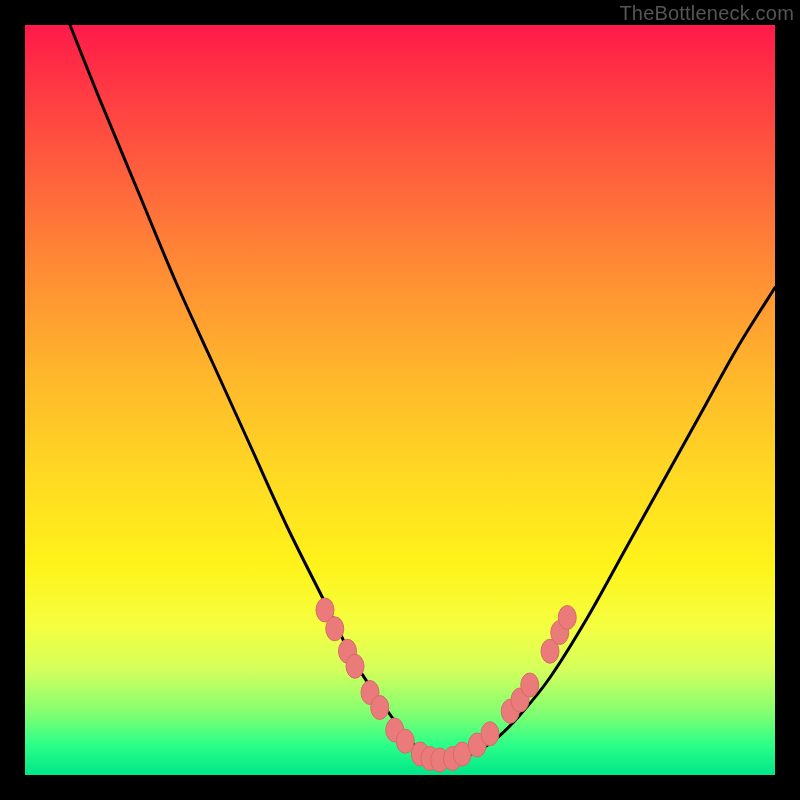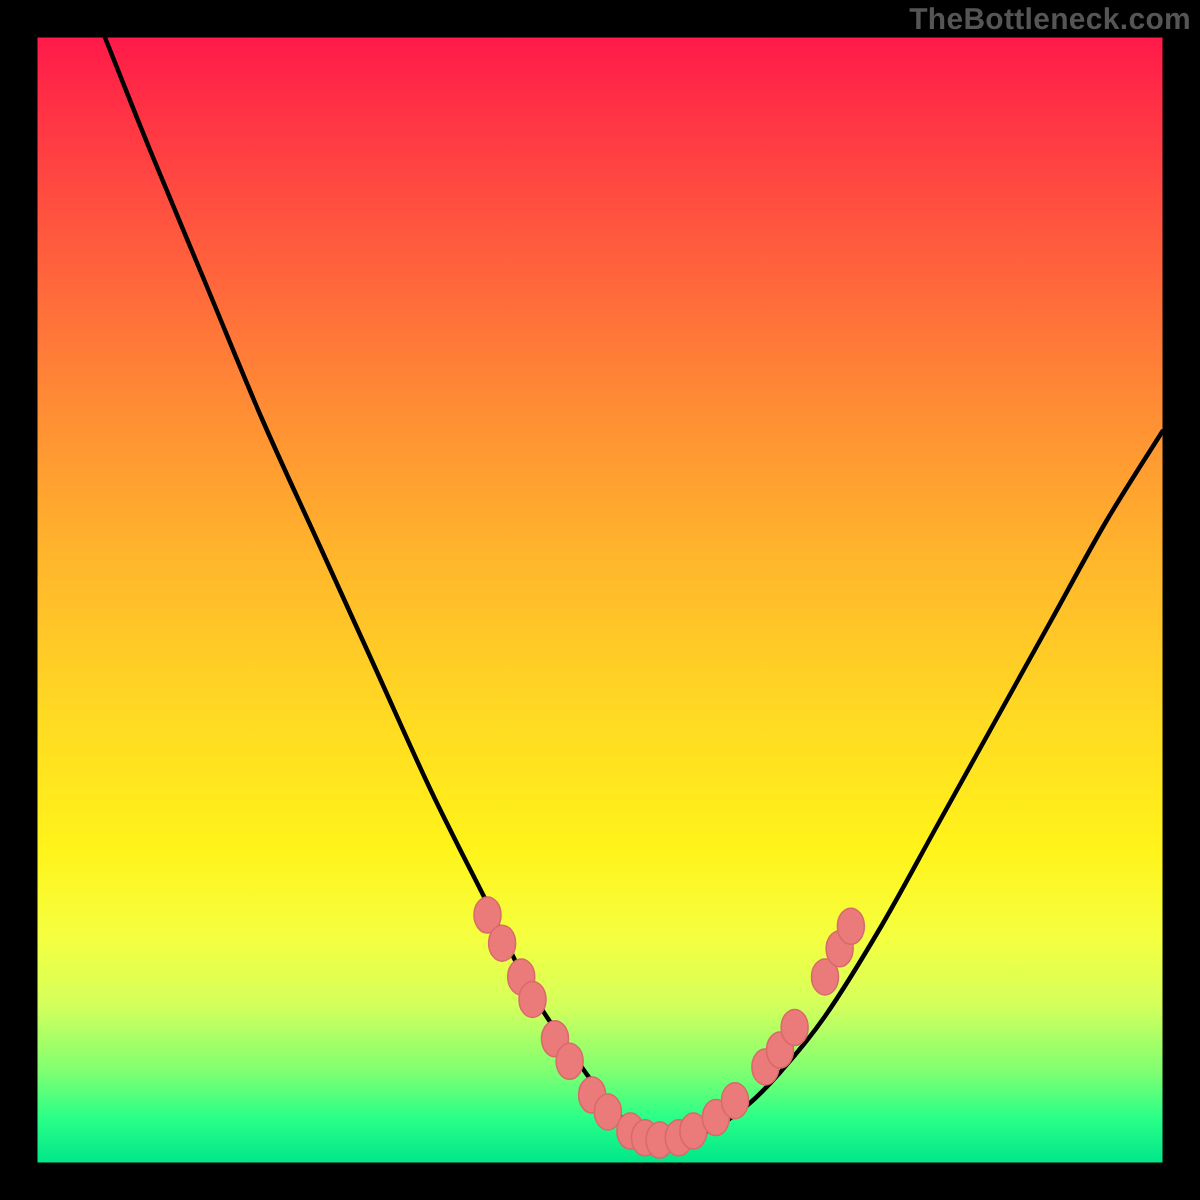--- a/index.html
+++ b/index.html
@@ -30,21 +30,21 @@
       #7eff72 92%,
       #2bff88 96%,
       #00e68a 100%);
   }
   .watermark {
     position: absolute;
     top: 2px;
     right: 6px;
     color: #555;
     font-size: 20px;
-    font-weight: 700;
+    font-weight: 400;
     letter-spacing: 0.2px;
     user-select: none;
   }
   svg.curve {
     position: absolute;
     left: 0;
     top: 0;
     width: 750px;
     height: 750px;
     overflow: visible;

